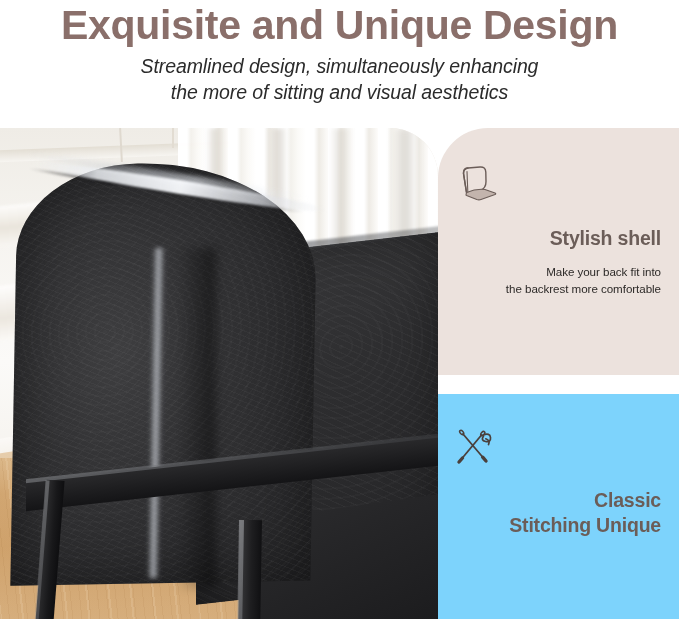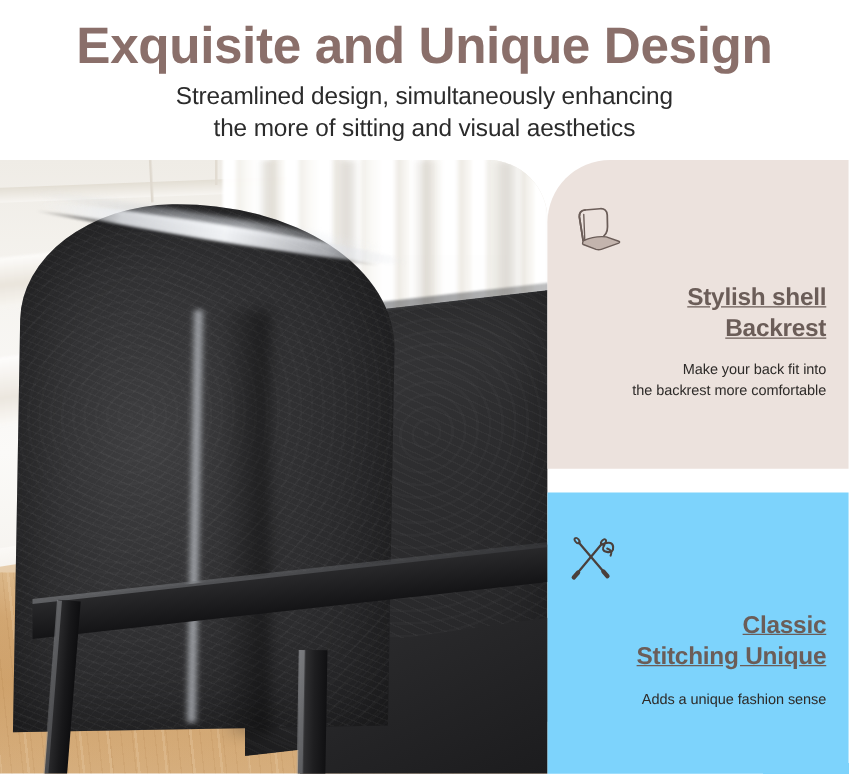--- a/index.html
+++ b/index.html
@@ -28,36 +28,37 @@
     position: absolute;
     left: 0;
     top: 0;
     width: 679px;
     height: 128px;
     background: #ffffff;
     text-align: center;
   }
   .header-title {
     margin: 0;
-    padding-top: 12px;
+    padding-top: 1px;
     font-size: 41px;
     line-height: 48px;
     font-weight: bold;
     letter-spacing: -0.3px;
     color: #8a6f6a;
     white-space: nowrap;
   }
   .header-sub {
     margin: 0;
     padding-top: 4px;
     font-size: 19.5px;
     line-height: 26px;
     font-weight: normal;
     color: #2b2b2b;
     letter-spacing: -0.1px;
+    font-style: italic;
   }
   .header-sub .sub-line {
     display: block;
   }
 
   
   .content {
     position: absolute;
     left: 0;
     top: 128px;
@@ -404,21 +405,21 @@
     text-align: right;
     font-size: 19.5px;
     line-height: 24.5px;
     font-weight: bold;
     color: #6b5d58;
     letter-spacing: -0.2px;
   }
   .panel-top .panel-heading { padding-top: 22px; }
   .panel-bottom .panel-heading { padding-top: 20px; }
 
-  .panel-heading .hl { display: block; text-decoration: underline; }
+  .panel-heading .hl { display: block; }
 
   .panel-desc {
     margin: 0;
     text-align: right;
     font-size: 11.6px;
     line-height: 17px;
     color: #2d2a28;
     letter-spacing: -0.05px;
   }
   .panel-top .panel-desc { padding-top: 12px; }
@@ -496,21 +497,20 @@
           <svg width="46" height="40" viewBox="0 0 46 40" fill="none" xmlns="http://www.w3.org/2000/svg">
             <path d="M12.5 28.5 L9.5 9.5 Q9.3 4.5 14 4 L26 3 Q31.5 2.6 31.8 8 L32 17.5 Q32.1 24 26.5 26.5 L14.5 31" stroke="#6b5d58" stroke-width="1.4" stroke-linejoin="round" stroke-linecap="round" fill="none"></path>
             <path d="M12.5 28.5 L9.5 9.5 Q9.3 4.5 14 4" stroke="#6b5d58" stroke-width="1.4" fill="none" stroke-linecap="round"></path>
             <path d="M12.6 28.6 Q22 24.5 31 25.5 L41 29 Q42.5 29.6 41 30.5 L27 35.5 Q25 36.2 22.8 35.5 L12.6 31.6 Q11.5 31.1 12.6 28.6 Z" fill="#c3b4ad"></path>
             <path d="M12.6 28.6 Q22 24.5 31 25.5 L41 29 Q42.5 29.6 41 30.5 L27 35.5 Q25 36.2 22.8 35.5 L12.6 31.6 Q11.5 31.1 12.6 28.6 Z" stroke="#6b5d58" stroke-width="1.1" fill="none" stroke-linejoin="round"></path>
             <path d="M13 7.5 L13.8 27.8" stroke="#6b5d58" stroke-width="1.1" stroke-linecap="round" fill="none"></path>
           </svg>
         </span>
         <h2 class="panel-heading">
           <span class="hl">Stylish shell</span>
-          <span class="hl">Backrest</span>
         </h2>
         <p class="panel-desc">
           <span class="dl">Make your back fit into</span>
           <span class="dl">the backrest more comfortable</span>
         </p>
       </div>
 
       <div class="panel panel-bottom">
         <span class="panel-icon">
           <svg width="42" height="42" viewBox="0 0 42 42" fill="none" xmlns="http://www.w3.org/2000/svg">
@@ -521,20 +521,17 @@
             <path d="M32 35 L28.7 31.2" stroke="#4a403c" stroke-width="3.4" stroke-linecap="round"></path>
             <ellipse cx="7.7" cy="6.5" rx="2.5" ry="1.5" transform="rotate(48 7.7 6.5)" stroke="#4a403c" stroke-width="1.5" fill="none"></ellipse>
             <path d="M29 9 Q36 6.5 36.5 11.5 Q37 16.5 31.5 15.5 Q26.5 14.5 29.5 10" stroke="#4a403c" stroke-width="1.7" fill="none" stroke-linecap="round"></path>
             <path d="M31.8 12.8 Q36.5 14.5 34.5 18.5" stroke="#4a403c" stroke-width="1.7" fill="none" stroke-linecap="round"></path>
           </svg>
         </span>
         <h2 class="panel-heading">
           <span class="hl">Classic</span>
           <span class="hl">Stitching Unique</span>
         </h2>
-        <p class="panel-desc">
-          <span class="dl">Adds a unique fashion sense</span>
-        </p>
       </div>
 
     </div>
   </div>
 </div>
 
 </body></html>

